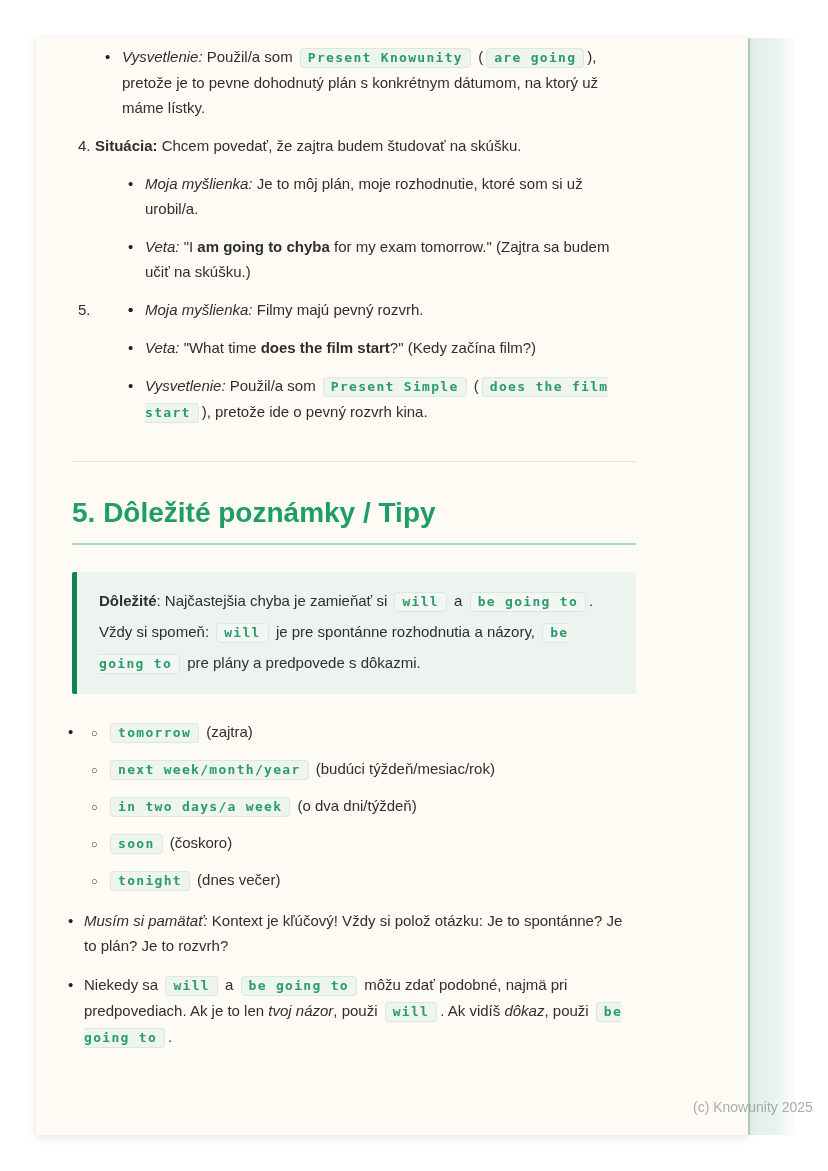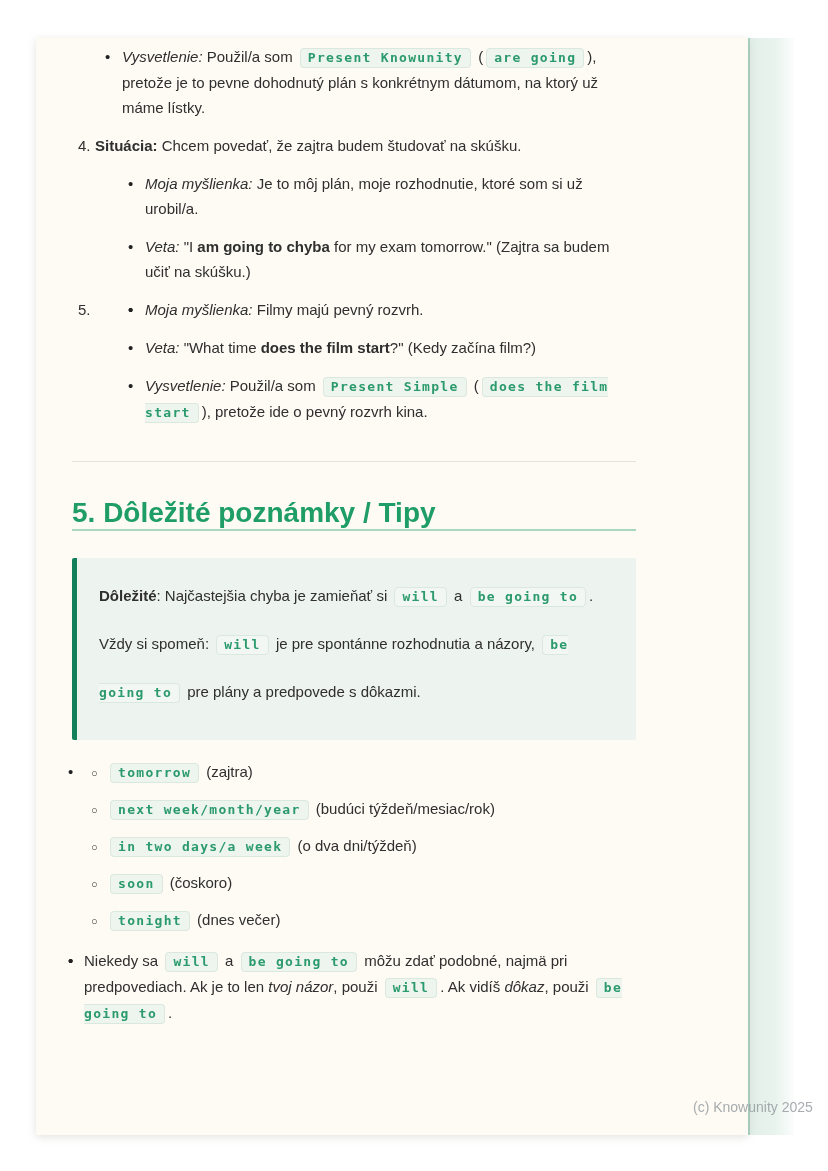--- a/index.html
+++ b/index.html
@@ -60,28 +60,29 @@
   }
   .divider{
     border:none;border-top:1px solid #e4e4df;
     margin:36px 0 0 0;height:0;
   }
   .section-heading{
     margin:35px 0 27px 0;
     font-size:28px;line-height:32px;font-weight:bold;
     color:#1f9d66;
     border-bottom:2px solid #a8d8c2;
+    padding-bottom:14px;
   }
   .callout{
     background:#edf3ee;
     border-left:5px solid #11805b;
     border-radius:2px;
-    padding:14px 16px 24px 22px;
-    line-height:47px;
-    margin-bottom:19px;
+    padding:14px 16px 15px 22px;
+    line-height:30px;
+    margin-bottom:25px;
   }
   .callout .chip{background:#f2f7f3;}
   .watermark{
     position:absolute;left:693px;top:1099px;
     font-size:14px;color:#8f959a;opacity:.78;
     z-index:5;white-space:nowrap;
   }
 </style>
 </head>
 <body>
@@ -166,20 +167,21 @@
               <span><span class="chip">soon</span><span> (čoskoro)</span></span>
             </li>
             <li>
               <span class="ring">○</span>
               <span><span class="chip">tonight</span><span> (dnes večer)</span></span>
             </li>
           </ul>
         </li>
         <li>
           <span class="dot">•</span>
+          <span><em>Musím si pamätať:</em><span> Kontext je kľúčový! Vždy si polož otázku: Je to spontánne? Je to plán? Je to rozvrh?</span></span>
         </li>
         <li>
           <span class="dot">•</span>
           <span><span>Niekedy sa </span><span class="chip">will</span><span> a </span><span class="chip">be going to</span><span> môžu zdať podobné, najmä pri predpovediach. Ak je to len </span><em>tvoj názor</em><span>, použi </span><span class="chip">will</span><span>. Ak vidíš </span><em>dôkaz</em><span>, použi </span><span class="chip">be going to</span><span>.</span></span>
         </li>
       </ul>
 
     </div>
   </div>
 

